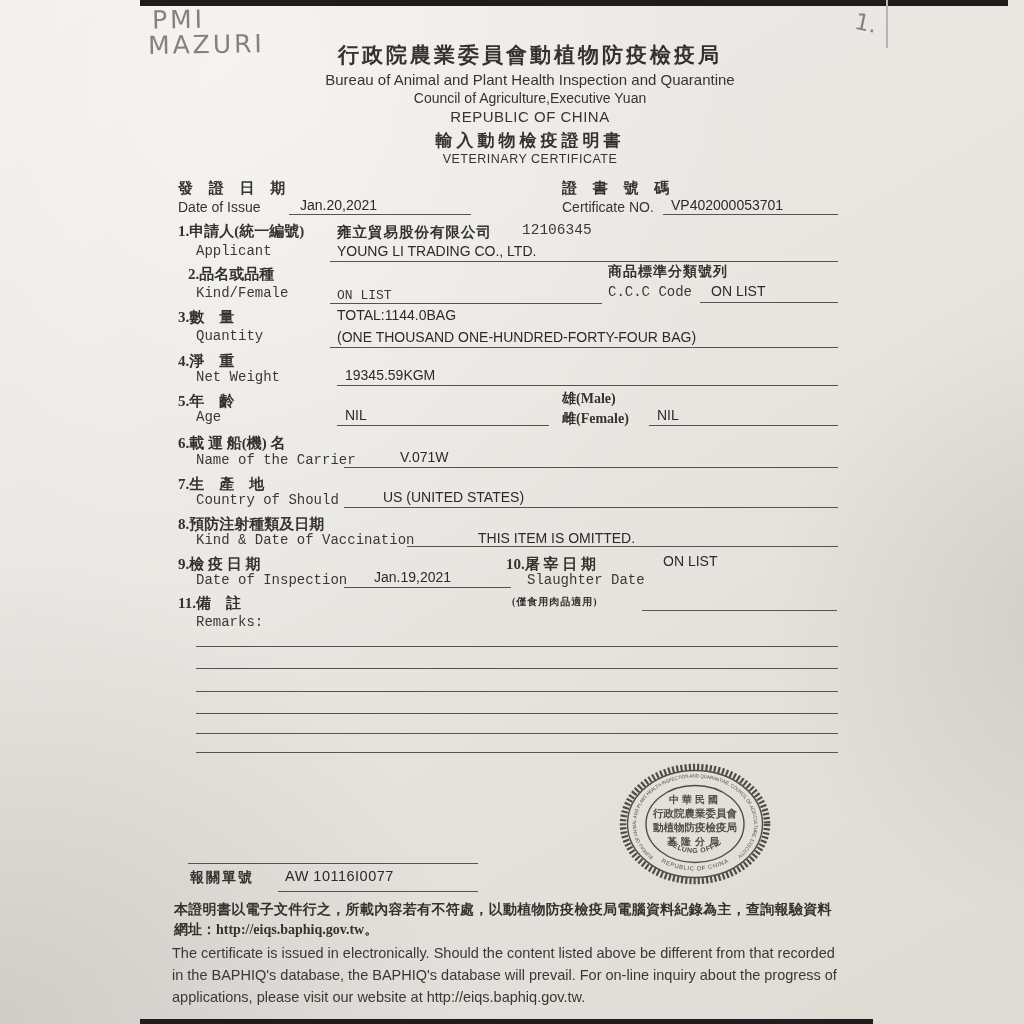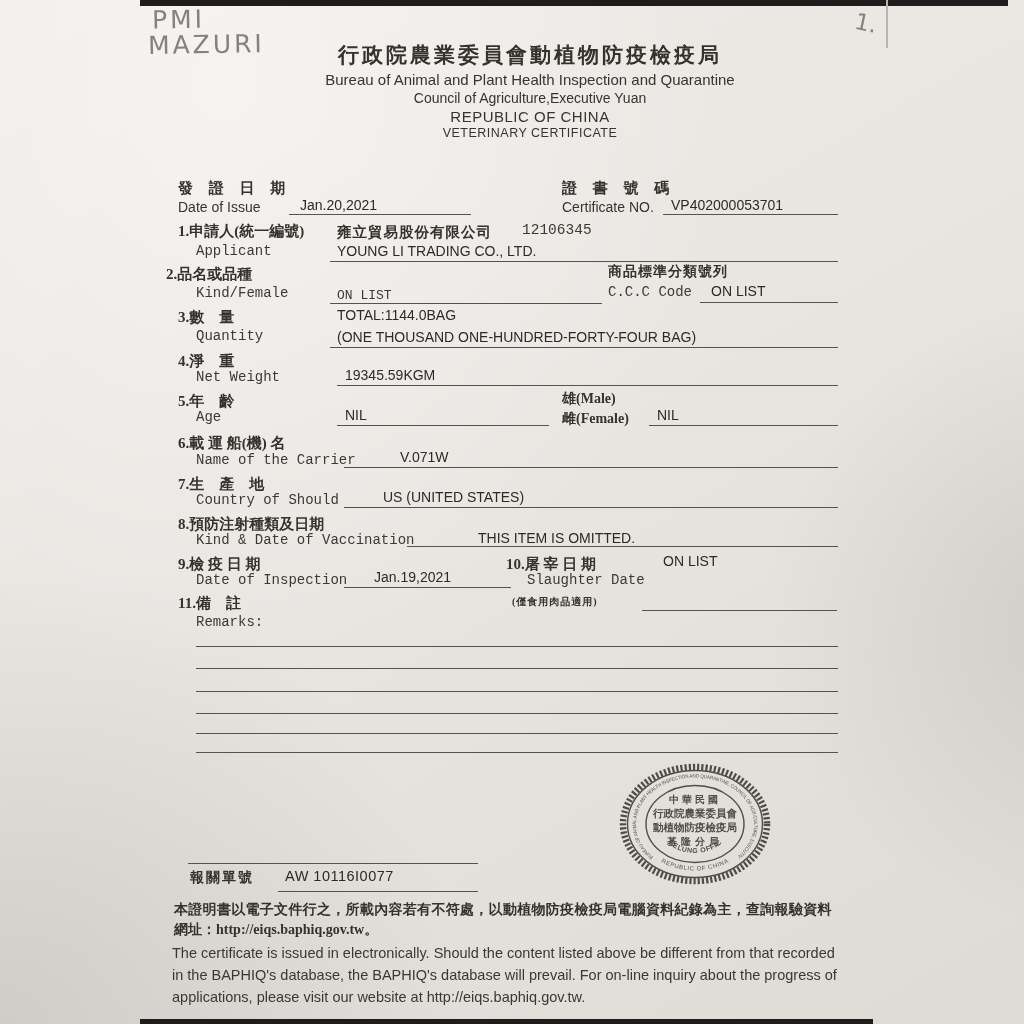--- a/index.html
+++ b/index.html
@@ -32,40 +32,41 @@
 
   <div class="abs hand" style="left:152px;top:5px;font-size:25px;transform:rotate(-1deg);">PMI</div>
   <div class="abs hand" style="left:148px;top:30px;font-size:25px;transform:rotate(-1deg);">MAZURI</div>
   <div class="abs hand" style="left:855px;top:10px;font-size:23px;letter-spacing:0;transform:rotate(12deg);">1.</div>
 
   <div class="abs hdr" style="left:120px;top:42px;width:820px;">
     <div class="zh" style="font-size:21px;letter-spacing:3px;">行政院農業委員會動植物防疫檢疫局</div>
     <div class="sans" style="font-size:15px;margin-top:3px;">Bureau of Animal and Plant Health Inspection and Quarantine</div>
     <div class="sans" style="font-size:14px;">Council of Agriculture,Executive Yuan</div>
     <div class="sans" style="font-size:15px;letter-spacing:0.5px;">REPUBLIC OF CHINA</div>
+    <div class="zh" style="font-size:17px;letter-spacing:4px;margin-top:4px;">輸入動物檢疫證明書</div>
     <div class="sans" style="font-size:12.5px;letter-spacing:0.5px;">VETERINARY CERTIFICATE</div>
   </div>
 
   <div class="abs zh" style="left:178px;top:179px;font-size:15px;letter-spacing:6px;">發 證 日 期</div>
   <div class="abs sans" style="left:178px;top:199px;font-size:14px;">Date of Issue</div>
   <div class="abs val" style="left:300px;top:197px;font-size:14px;">Jan.20,2021</div>
   <div class="uline" style="left:289px;top:214px;width:182px;"></div>
   <div class="abs zh" style="left:562px;top:179px;font-size:15px;letter-spacing:6px;">證 書 號 碼</div>
   <div class="abs sans" style="left:562px;top:199px;font-size:14px;">Certificate NO.</div>
   <div class="abs val" style="left:671px;top:197px;font-size:14px;">VP402000053701</div>
   <div class="uline" style="left:663px;top:214px;width:175px;"></div>
 
   <div class="abs zh" style="left:178px;top:222px;font-size:15px;">1.申請人(統一編號)</div>
   <div class="abs zh" style="left:337px;top:223px;font-size:14.5px;font-weight:700;letter-spacing:1px;">雍立貿易股份有限公司</div>
   <div class="abs tw" style="left:522px;top:222px;font-size:14.5px;">12106345</div>
   <div class="abs tw" style="left:196px;top:243px;font-size:14px;">Applicant</div>
   <div class="abs val" style="left:337px;top:243px;font-size:14px;">YOUNG LI TRADING CO., LTD.</div>
   <div class="uline" style="left:330px;top:261px;width:508px;"></div>
 
-  <div class="abs zh" style="left:166px;top:265px;font-size:15px;">2.品名或品種</div>
+  <div class="abs zh" style="left:188px;top:265px;font-size:15px;">2.品名或品種</div>
   <div class="abs zh" style="left:608px;top:263px;font-size:14px;letter-spacing:1px;">商品標準分類號列</div>
   <div class="abs tw" style="left:196px;top:285px;font-size:14px;">Kind/Female</div>
   <div class="abs tw" style="left:337px;top:288px;font-size:13px;">ON LIST</div>
   <div class="uline" style="left:330px;top:303px;width:272px;"></div>
   <div class="abs tw" style="left:608px;top:284px;font-size:14px;">C.C.C Code</div>
   <div class="abs val" style="left:711px;top:283px;font-size:14px;">ON LIST</div>
   <div class="uline" style="left:700px;top:302px;width:138px;"></div>
 
   <div class="abs zh" style="left:178px;top:308px;font-size:15px;">3.數　量</div>
   <div class="abs val" style="left:337px;top:307px;font-size:14px;">TOTAL:1144.0BAG</div>

